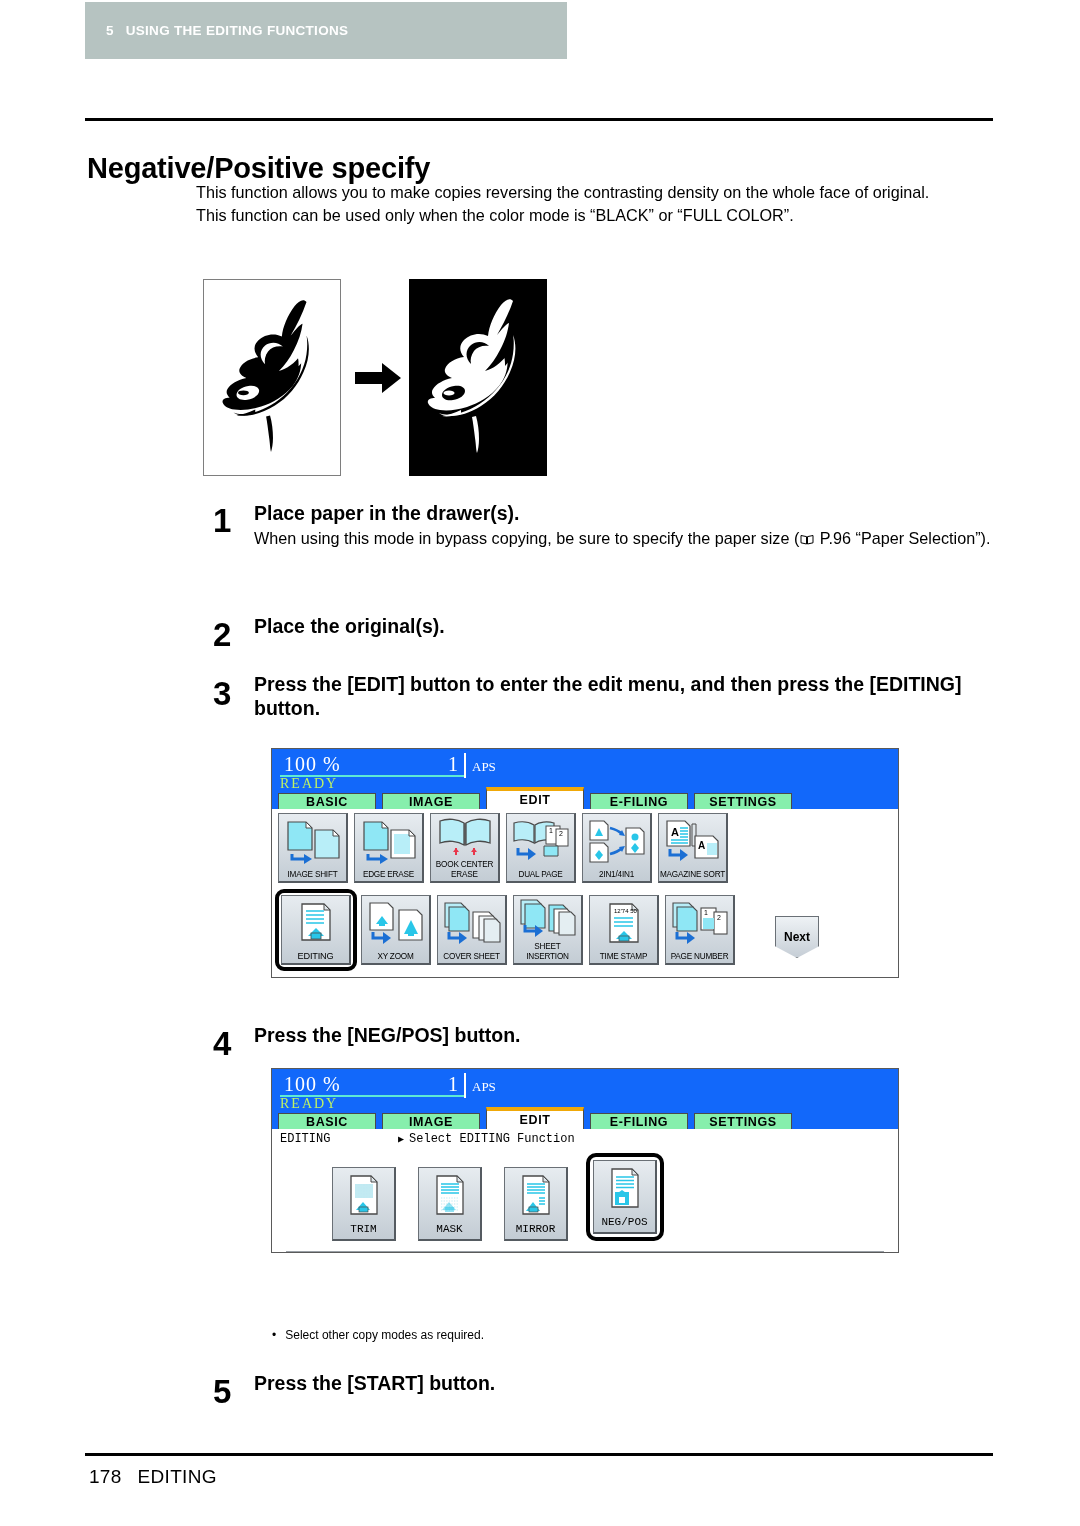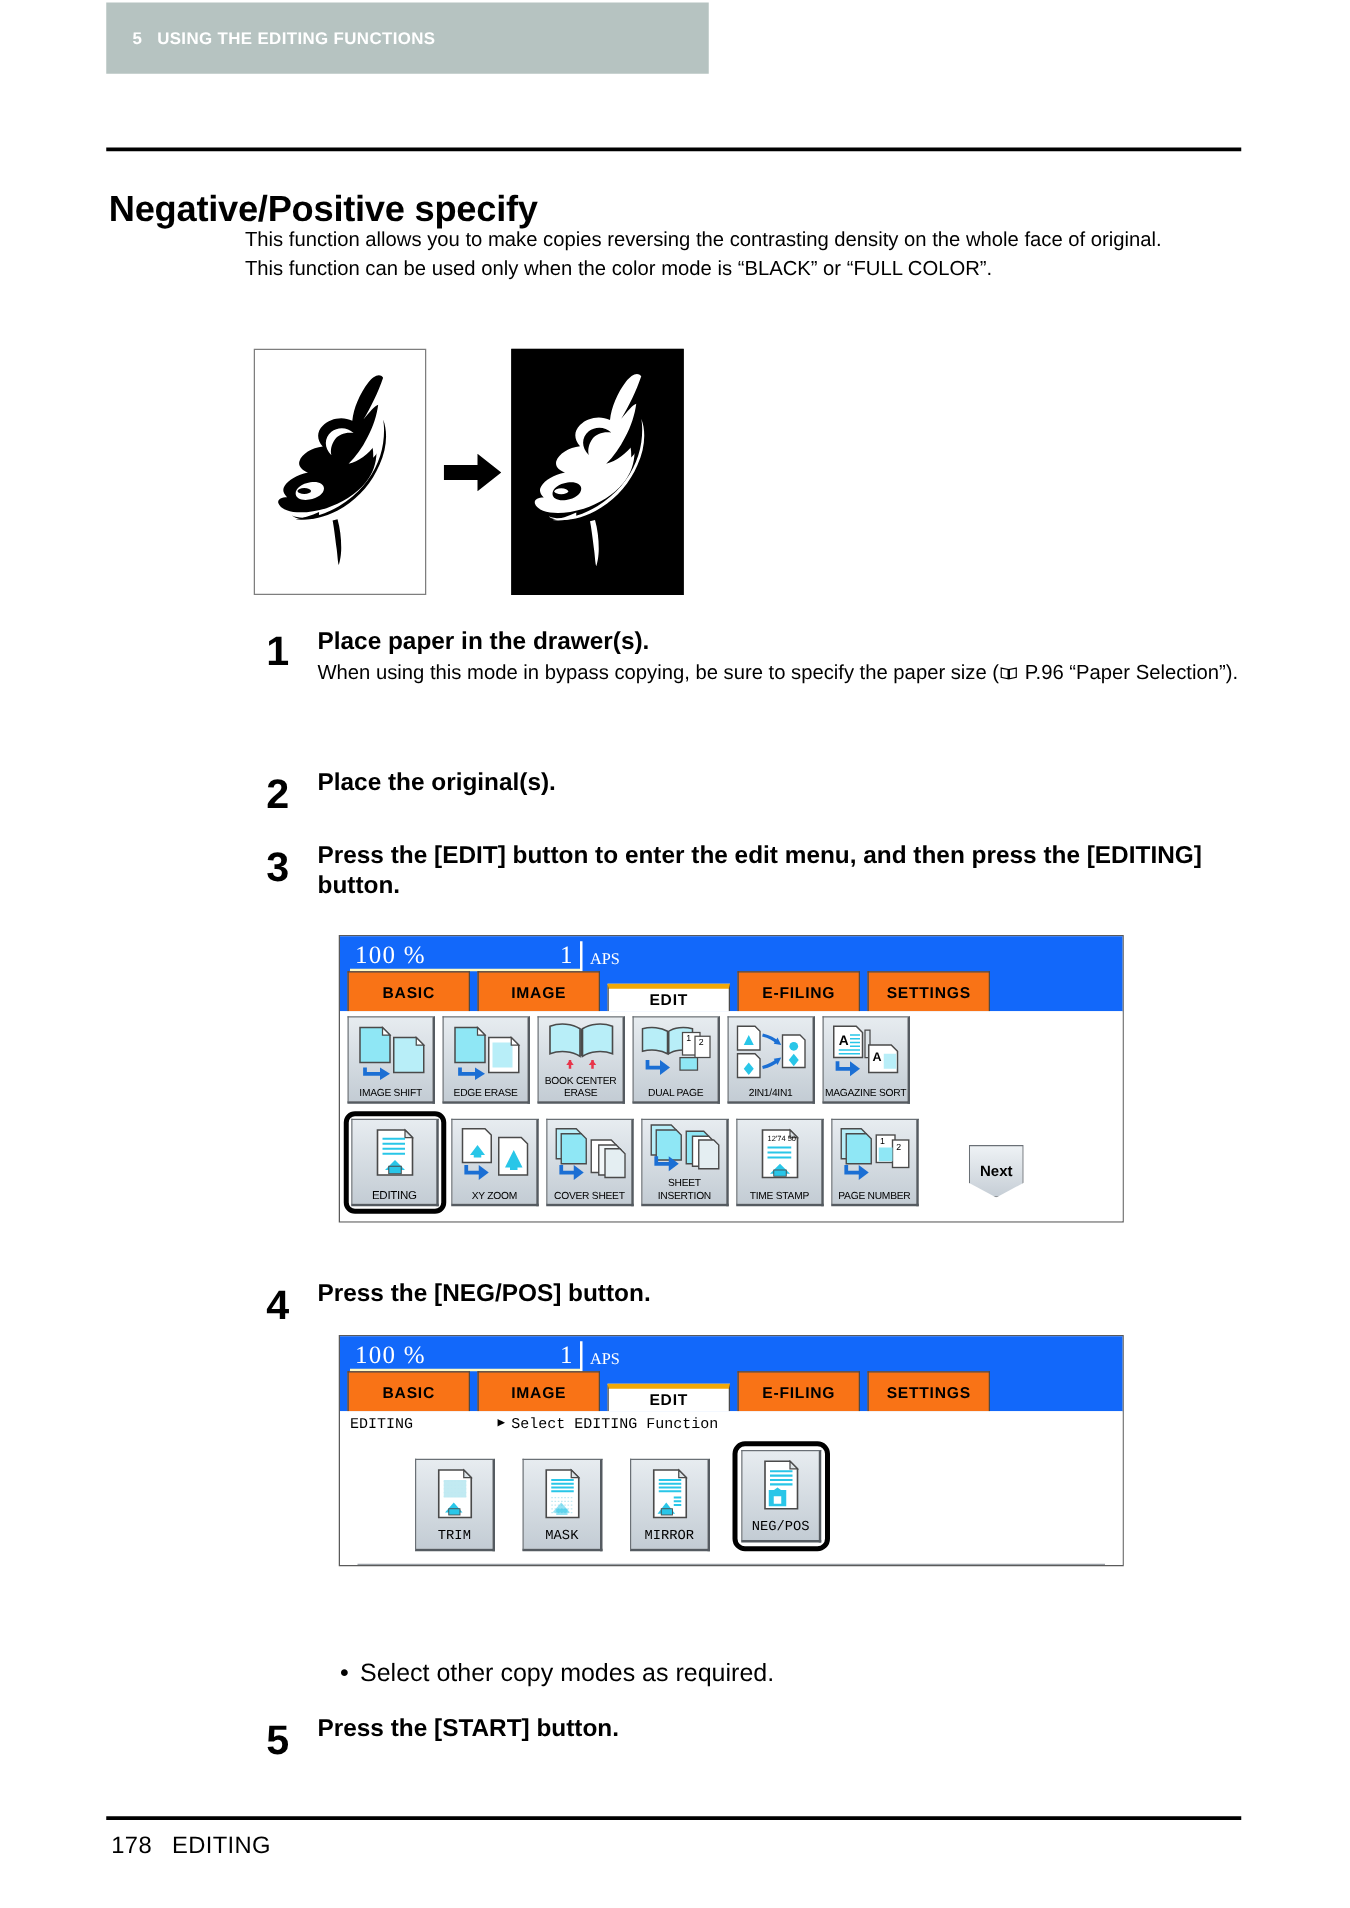--- a/index.html
+++ b/index.html
@@ -68,38 +68,38 @@
     position:absolute;
     font-size:16.2px; line-height:22.5px;
   }
   .bookglyph {
     display:inline-block; width:14px; height:11px;
     vertical-align:-1px; position:relative; margin:0 1px;
   }
 
   .bullet-note {
     position:absolute; left:272px; top:1328px;
-    font-size:20px;
+    font-size:12px;
   }
   .bullet-note .dot { margin-right:9px; }
 
   
   .lcd {
     position:absolute;
     width:628px;
     border:1px solid #5a5a5a;
     background:#ffffff;
     font-family:"Liberation Mono", monospace;
   }
   .lcd-blue {
     background:#1268fa; position:relative; height:60px;
   }
   .lcd-ratio-box {
     position:absolute; left:8px; top:5px; width:184px; height:23px;
-    border-bottom:2px solid #fef9c3;
+    border-bottom:2px solid #5eead4;
     display:flex; align-items:center;
   }
   .lcd-ratio {
     color:#ffffff; font-size:20px; letter-spacing:1px; margin-left:4px;
     font-family:"Liberation Serif", serif;
   }
   .lcd-copies {
     color:#ffffff; font-size:20px; margin-left:auto; margin-right:6px;
     font-family:"Liberation Serif", serif;
   }
@@ -113,22 +113,22 @@
   .lcd-ready {
     position:absolute; left:8px; top:27px; color:#bef264; font-size:14px;
     letter-spacing:2px; font-family:"Liberation Serif", serif;
   }
 
   .lcd-tabs {
     position:absolute; left:0; bottom:0; width:100%; height:22px;
     display:flex; align-items:flex-end; padding-left:6px;
   }
   .tab {
-    width:98px; height:32px; margin-right:6px;
-    background:#f97316;
+    width:98px; height:16px; margin-right:6px;
+    background:#86efac;
     border:1px solid #4a4a4a;
     border-bottom:none;
     display:flex; align-items:center; justify-content:center;
     font-size:12.5px; font-weight:bold; color:#000;
     font-family:"Liberation Sans", sans-serif;
     letter-spacing:.6px;
   }
   .tab.active {
     background:#ffffff;
     border-top:4px solid #f0a808;

